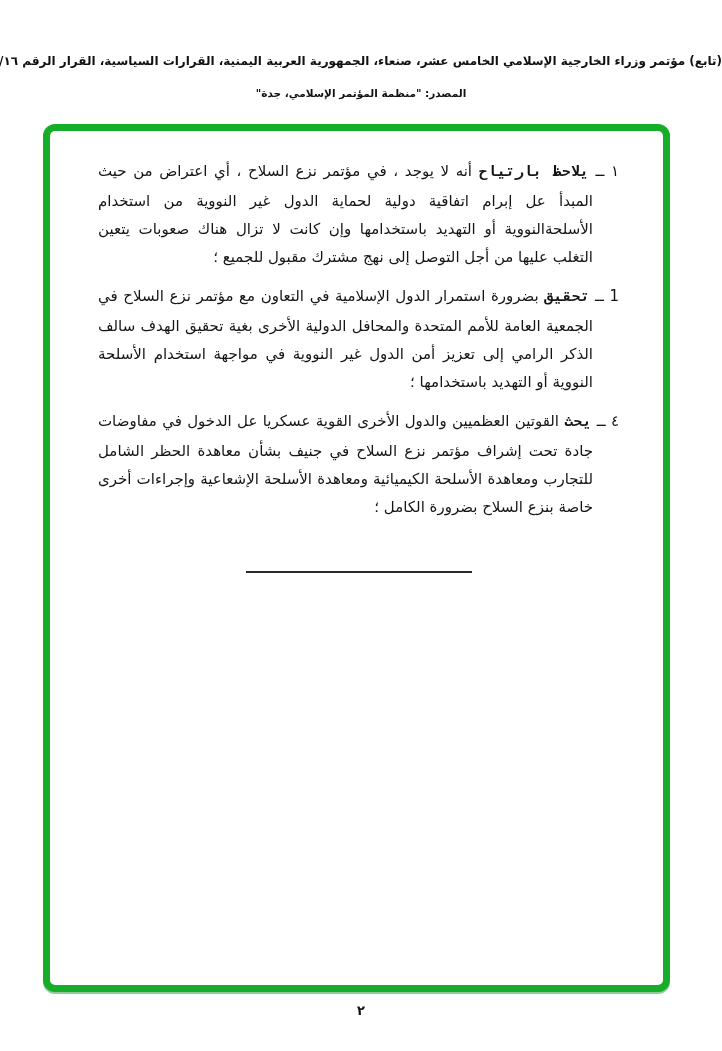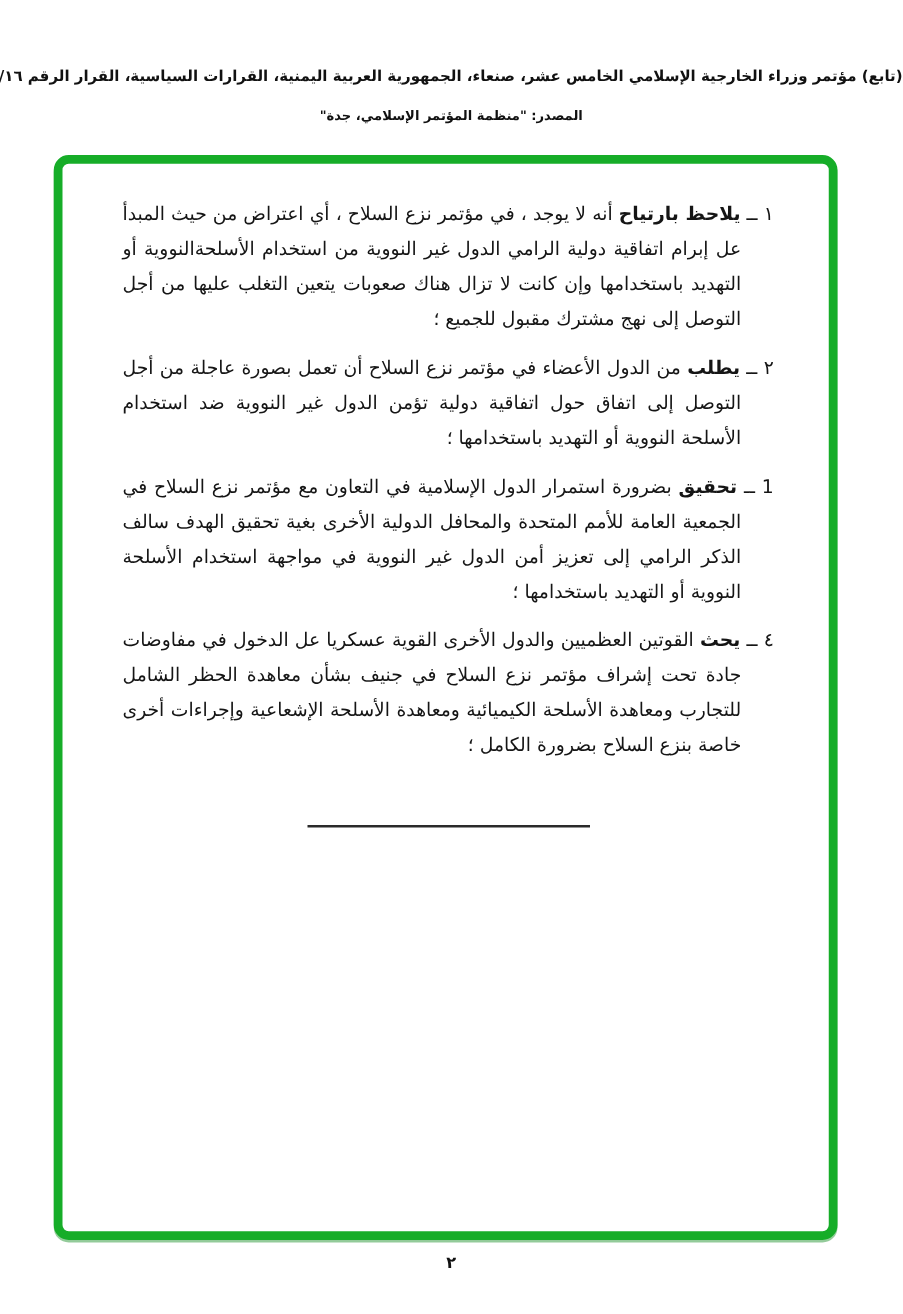--- a/index.html
+++ b/index.html
@@ -63,20 +63,21 @@
     padding-right: 26px;
     text-indent: -26px;
     color: #151515;
   }
   .pnum {
     font-weight: normal;
     letter-spacing: 1px;
   }
   .lead {
     font-weight: bold;
+    font-family: Liberation Mono, monospace;
   }
   .divider {
     width: 226px;
     margin: 50px auto 0 auto;
     border-top: 2px solid #2a2a2a;
     height: 0;
   }
   .page-number {
     position: absolute;
     top: 1003px;
@@ -94,28 +95,23 @@
 <div class="hdr1">(تابع) مؤتمر وزراء الخارجية الإسلامي الخامس عشر، صنعاء، الجمهورية العربية اليمنية، القرارات السياسية، القرار الرقم ١٥/١٦-س</div>
 
 <div class="hdr2">المصدر:  "منظمة المؤتمر الإسلامي، جدة"</div>
 
 <div class="green-box">
   <div class="content">
 
     <p class="para">
       <span class="pnum">١ ــ</span>
       <span class="lead">يلاحظ بارتياح</span>
-      <span>أنه لا يوجد ، في مؤتمر نزع السلاح ، أي اعتراض من حيث المبدأ عل إبرام اتفاقية دولية الرامي الدول غير النووية من استخدام الأسلحةالنووية أو التهديد باستخدامها وإن كانت لا تزال هناك صعوبات يتعين التغلب عليها من أجل التوصل إلى نهج مشترك مقبول للجميع ؛</span>
+      <span>أنه لا يوجد ، في مؤتمر نزع السلاح ، أي اعتراض من حيث المبدأ عل إبرام اتفاقية دولية لحماية الدول غير النووية من استخدام الأسلحةالنووية أو التهديد باستخدامها وإن كانت لا تزال هناك صعوبات يتعين التغلب عليها من أجل التوصل إلى نهج مشترك مقبول للجميع ؛</span>
     </p>
 
-    <p class="para">
-      <span class="pnum">٢ ــ</span>
-      <span class="lead">يطلب</span>
-      <span>من الدول الأعضاء في مؤتمر نزع السلاح أن تعمل بصورة عاجلة من أجل التوصل إلى اتفاق حول اتفاقية دولية تؤمن الدول غير النووية ضد استخدام الأسلحة النووية أو التهديد باستخدامها ؛</span>
-    </p>
 
     <p class="para">
       <span class="pnum">1 ــ</span>
       <span class="lead">تحقيق</span>
       <span>بضرورة استمرار الدول الإسلامية في التعاون مع مؤتمر نزع السلاح في الجمعية العامة للأمم المتحدة والمحافل الدولية الأخرى بغية تحقيق الهدف سالف الذكر الرامي إلى تعزيز أمن الدول غير النووية في مواجهة استخدام الأسلحة النووية أو التهديد باستخدامها ؛</span>
     </p>
 
     <p class="para">
       <span class="pnum">٤ ــ</span>
       <span class="lead">يحث</span>

